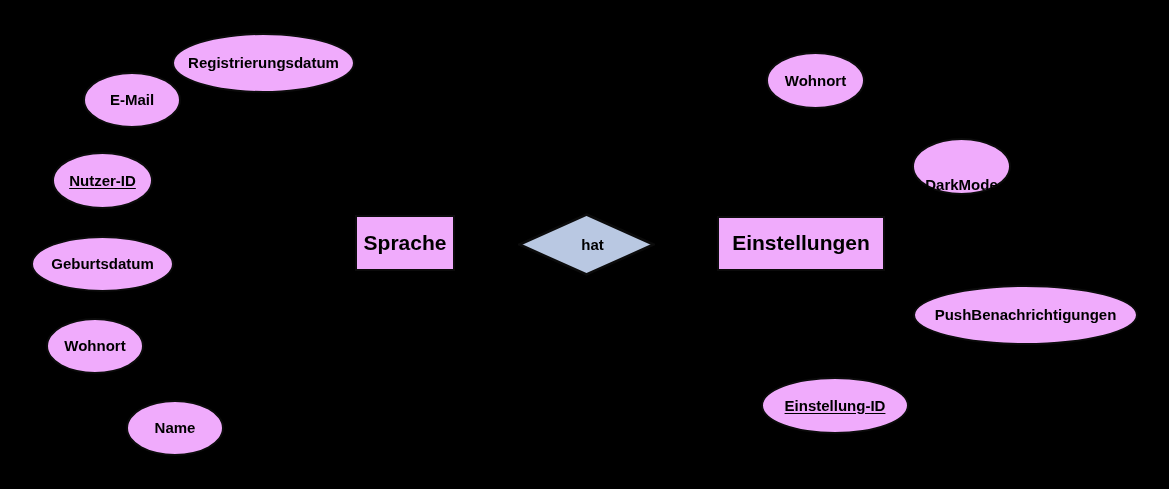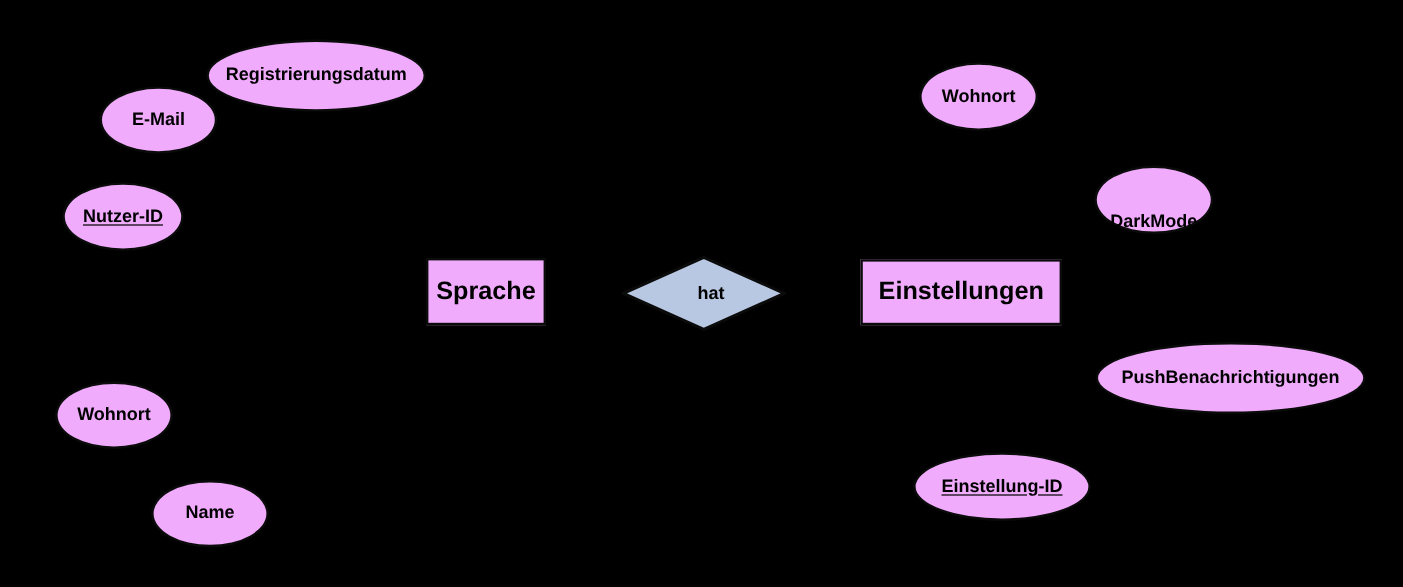--- a/index.html
+++ b/index.html
@@ -74,20 +74,23 @@
   </div>
 
   <div class="node attribute" style="left:83px; top:72px; width:98px; height:56px;">
     <span class="attr-label">E-Mail</span>
   </div>
 
   <div class="node attribute key" style="left:52px; top:152px; width:101px; height:57px;">
     <span class="attr-label">Nutzer-ID</span>
   </div>
 
+  <div class="node attribute" style="left:31px; top:236px; width:143px; height:56px;">
+    <span class="attr-label">Geburtsdatum</span>
+  </div>
 
   <div class="node attribute" style="left:46px; top:318px; width:98px; height:56px;">
     <span class="attr-label">Wohnort</span>
   </div>
 
   <div class="node attribute" style="left:126px; top:400px; width:98px; height:56px;">
     <span class="attr-label">Name</span>
   </div>
 
   <div class="node entity" style="left:355px; top:215px; width:100px; height:56px;">

